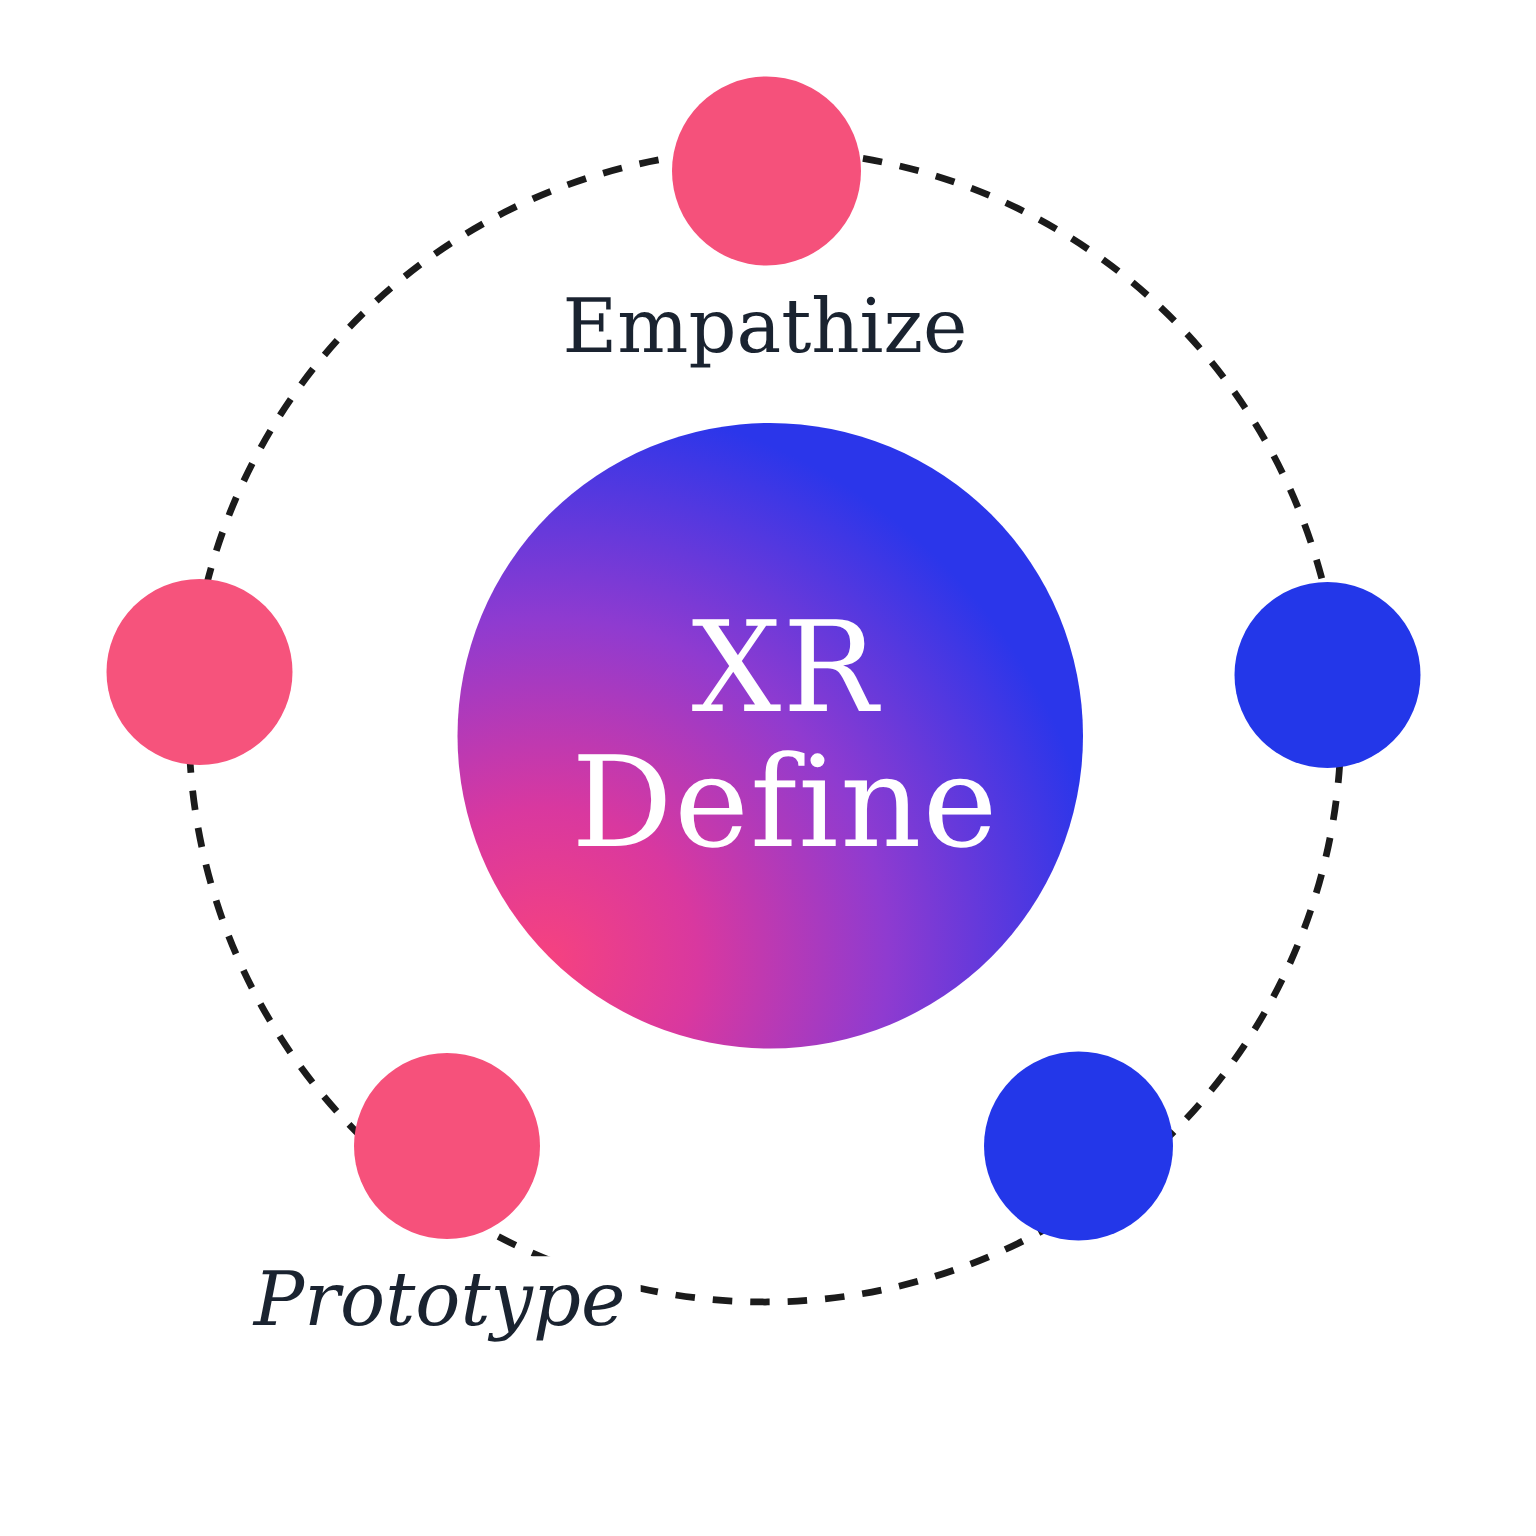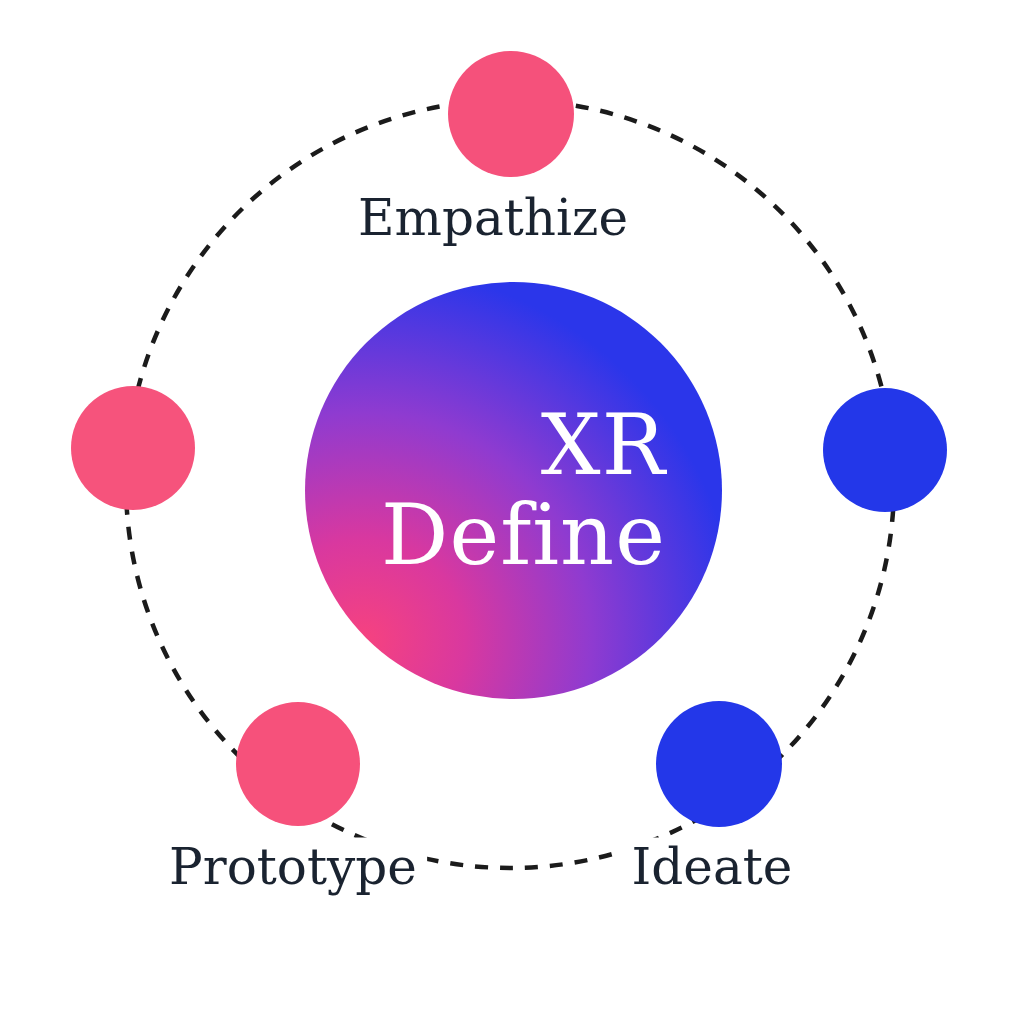--- a/index.html
+++ b/index.html
@@ -49,40 +49,40 @@
     background: radial-gradient(circle at 14% 86%,
         var(--grad-pink, #F6427F) 0%,
         var(--grad-magenta, #D9389F) 20%,
         var(--grad-purple, #8F3BD0) 45%,
         var(--grad-blue, #2B36EA) 74%);
   }
   .center-title {
     color: #ffffff;
     font-size: 84px;
     line-height: 1.06;
-    text-align: right;
+    text-align: center;
     letter-spacing: 1px;
     margin-left: 20px;
   }
   .stage-label {
     position: absolute;
     transform: translate(-50%, -50%);
     z-index: 4;
     background: #ffffff;
     padding: 2px 10px;
     font-size: 50px;
     line-height: 1.1;
     color: #1A2330;
     white-space: nowrap;
     text-align: center;
   }
-  .label-empathize { left: 493px; top: 218px; }
+  .label-empathize { left: 510px; top: 218px; }
   .label-define    { left: 889px; top: 553px; }
   .label-ideate    { left: 712px; top: 867px; }
-  .label-prototype { left: 293px; top: 867px; }
+  .label-prototype { left: 293px; top: 867px; font-style: italic; }
   .label-test      { left: 131px; top: 553px; }
 </style>
 </head>
 <body>
 
 <div class="canvas">
 
   <svg class="ring-svg" viewBox="0 0 1024 1024" aria-hidden="true">
     <circle cx="510" cy="484" r="384" fill="none" stroke="#1B1B1B" stroke-width="4.5" stroke-dasharray="13 12"></circle>
   </svg>
@@ -100,18 +100,17 @@
   <div class="center-circle" style="--grad-pink: #F6427F; --grad-magenta: #D9389F; --grad-purple: #8F3BD0; --grad-blue: #2B36EA;">
     <div class="center-title">
       <div>XR</div>
       <div>Define</div>
     </div>
   </div>
 
   <div class="stage-label label-empathize">Empathize</div>
 
 
-  <div class="stage-label label-ideate">Ideate</div>
 
   <div class="stage-label label-prototype">Prototype</div>
 
 
 </div>
 
 </body></html>

